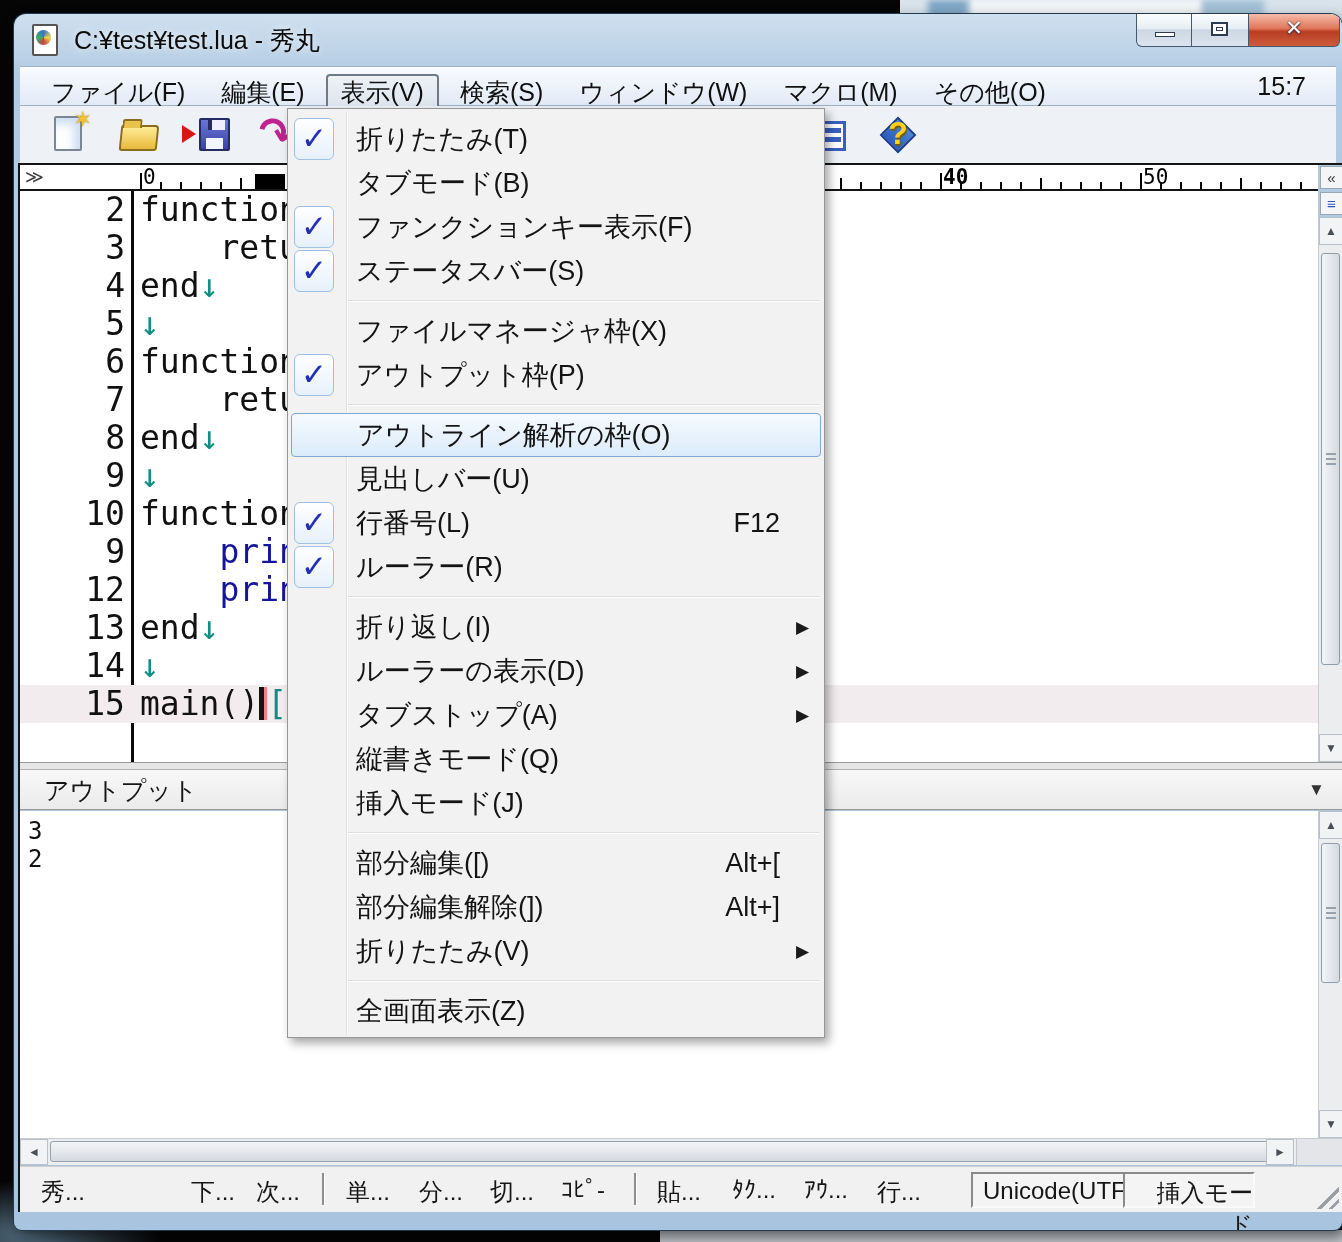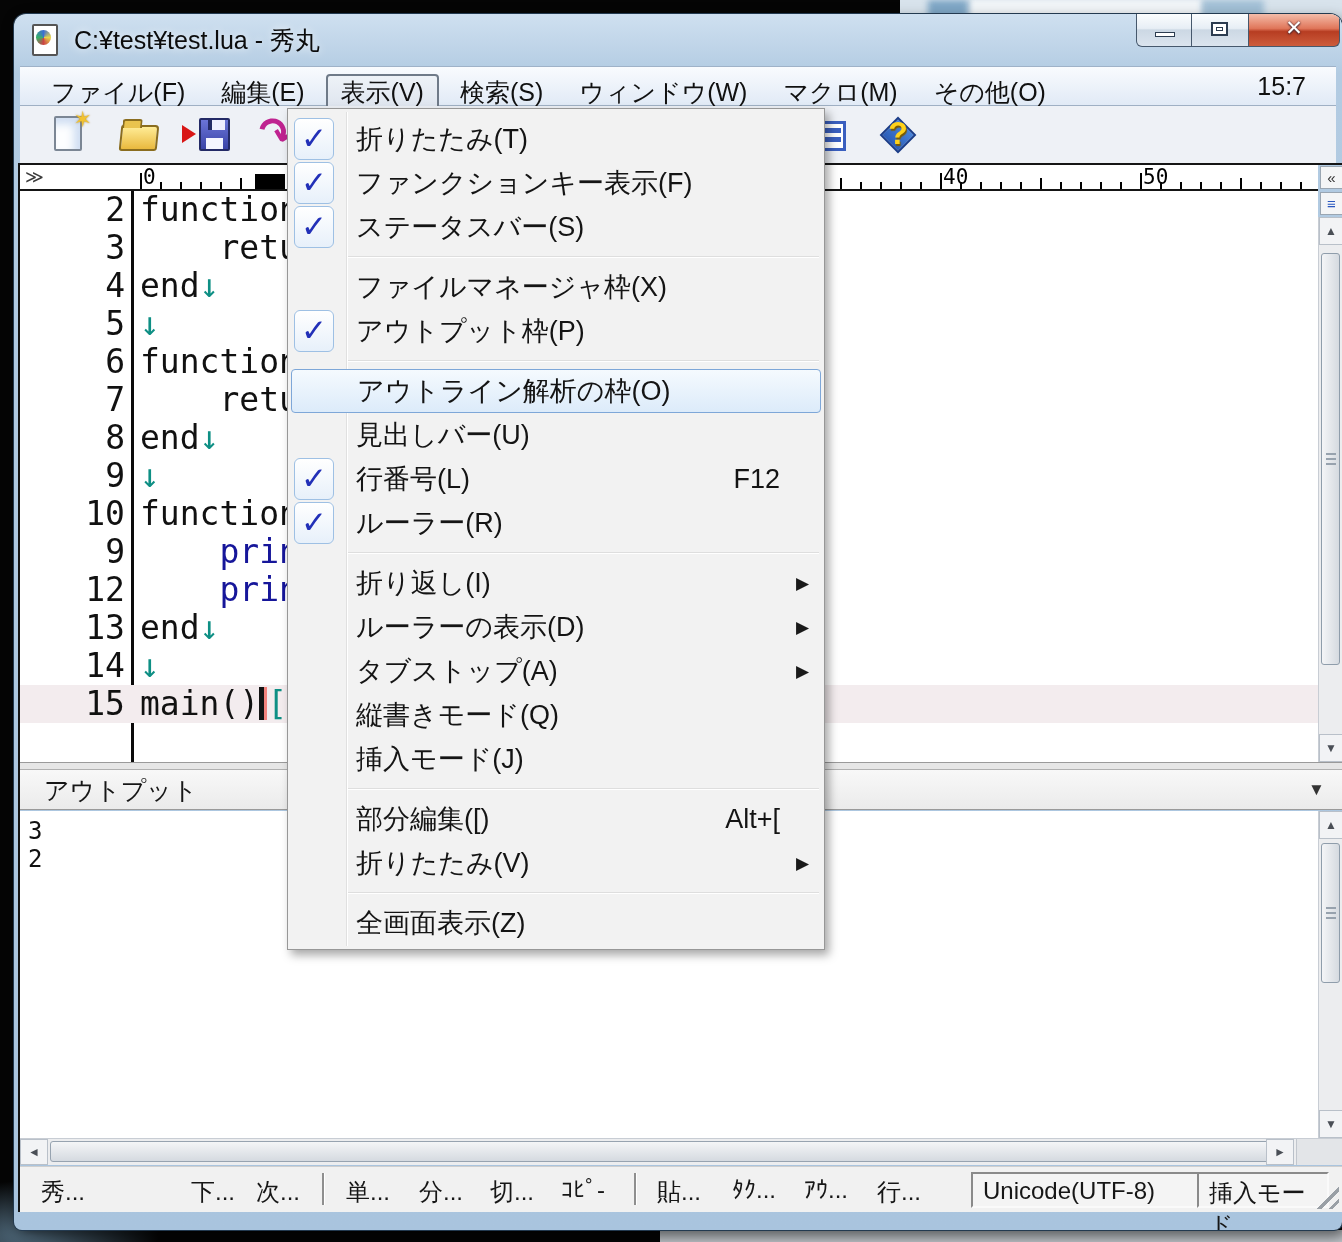--- a/index.html
+++ b/index.html
@@ -125,21 +125,21 @@
   .hthumb { position:absolute; left:30px; top:2px; width:1244px; height:21px;
     background:linear-gradient(#f4f5f7,#d5dae0); border:1px solid #97a3b0; border-radius:3px; }
   .hcorner { position:absolute; right:0; top:0; width:46px; height:26px; background:#e3e5e8; border-left:1px solid #c2c7ce; }
 
   .statusbar { position:absolute; left:6px; top:1152px; width:1322px; height:46px; background:#f1f1f1;
     border-top:1px solid #cfcfcf; font-size:24px; color:#161616; z-index:2; }
   .sb-btn { position:absolute; top:9px; white-space:nowrap; }
   .sb-sep { position:absolute; top:6px; width:2px; height:32px; background:#8f8f8f; box-shadow:1px 0 0 #fff; }
   .sb-box { position:absolute; top:5px; height:36px; background:#f4f4f4; padding:3px 0 0 10px;
     border:2px solid; border-color:#8a8a8a #fafafa #fafafa #8a8a8a; }
-  .sb-enc { left:951px; width:250px; } .sb-mode { left:1177px; width:132px; }
+  .sb-enc { left:951px; width:250px; } .sb-mode { left:1103px; width:132px;text-align:right; }
   .sb-grip { position:absolute; right:3px; bottom:3px; width:28px; height:28px;
     background:repeating-linear-gradient(135deg,#9aa0a6 0 3px,transparent 3px 8px);
     clip-path:polygon(100% 0,100% 100%,0 100%); }
 
   
   .popup { position:absolute; left:273px; top:94px; width:538px; background:#f2f2f2;
     border:1px solid #979797; box-shadow:4px 5px 9px rgba(0,0,0,.35); z-index:60;
     font-size:27px; color:#141414; padding:8px 0 4px 0; }
   .gutter-line { position:absolute; left:58px; top:3px; bottom:3px; width:1px; background:#e0e0e0; box-shadow:1px 0 0 #fff; }
   .mi { position:relative; height:44px; display:flex; align-items:center; padding-left:68px; white-space:nowrap; }
@@ -284,21 +284,21 @@
         <div class="tick t10" style="left: 1120px;"></div>
         <div class="tick" style="left: 1140px;"></div>
         <div class="tick" style="left: 1160px;"></div>
         <div class="tick" style="left: 1180px;"></div>
         <div class="tick" style="left: 1200px;"></div>
         <div class="tick t5" style="left: 1220px;"></div>
         <div class="tick" style="left: 1240px;"></div>
         <div class="tick" style="left: 1260px;"></div>
         <div class="tick" style="left: 1280px;"></div>
         <span class="rnum" style="left: 123px;">0</span>
-        <span class="rnum" style="left: 923px;">40</span>
+        <span class="rnum" style="left: 923px; font-weight: bold;">40</span>
         <span class="rnum" style="left: 1123px;">50</span>
       </div>
     <span class="sq-btn btn-collapse">«</span>
     <span class="sq-btn btn-outl">≡</span>
 
     <div class="editor" id="code-rows">
       <div class="lnsep"></div>
     <div class="crow" style="top: 0px;">
           <span class="lnum">2</span>
           <span class="ltext"><span class="seg-k">function</span></span>
@@ -413,20 +413,23 @@
       </div>
 
     <div class="popup" id="view-menu">
       <div class="gutter-line"></div>
       <div id="pm-items">
           <div class="mi">
             <span class="check">✓</span>
             <span class="mlbl">折りたたみ(T)</span>
           </div>
           <div class="mi">
+            <span class="mlbl">タブモード(B)</span>
+          </div>
+          <div class="mi">
             <span class="check">✓</span>
             <span class="mlbl">ファンクションキー表示(F)</span>
           </div>
           <div class="mi">
             <span class="check">✓</span>
             <span class="mlbl">ステータスバー(S)</span>
           </div>
           <div class="msep"></div>
           <div class="mi">
             <span class="mlbl">ファイルマネージャ枠(X)</span>
@@ -469,20 +472,24 @@
           </div>
           <div class="mi">
             <span class="mlbl">挿入モード(J)</span>
           </div>
           <div class="msep"></div>
           <div class="mi">
             <span class="mlbl">部分編集([)</span>
             <span class="msc">Alt+[</span>
           </div>
           <div class="mi">
+            <span class="mlbl">部分編集解除(])</span>
+            <span class="msc">Alt+]</span>
+          </div>
+          <div class="mi">
             <span class="mlbl">折りたたみ(V)</span>
             <span class="marrow">▶</span>
           </div>
           <div class="msep"></div>
           <div class="mi">
             <span class="mlbl">全画面表示(Z)</span>
           </div>
         </div>
     </div>
 

